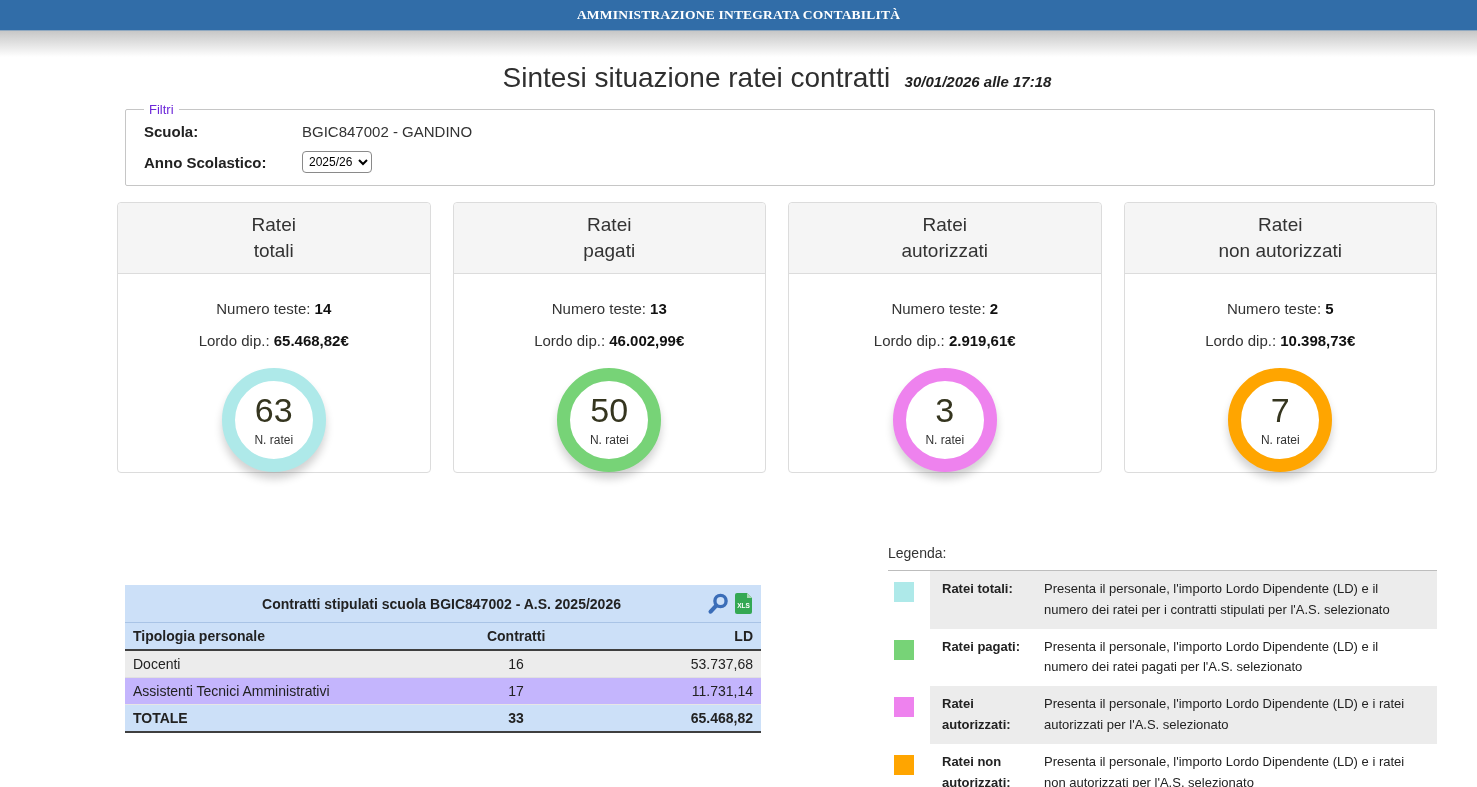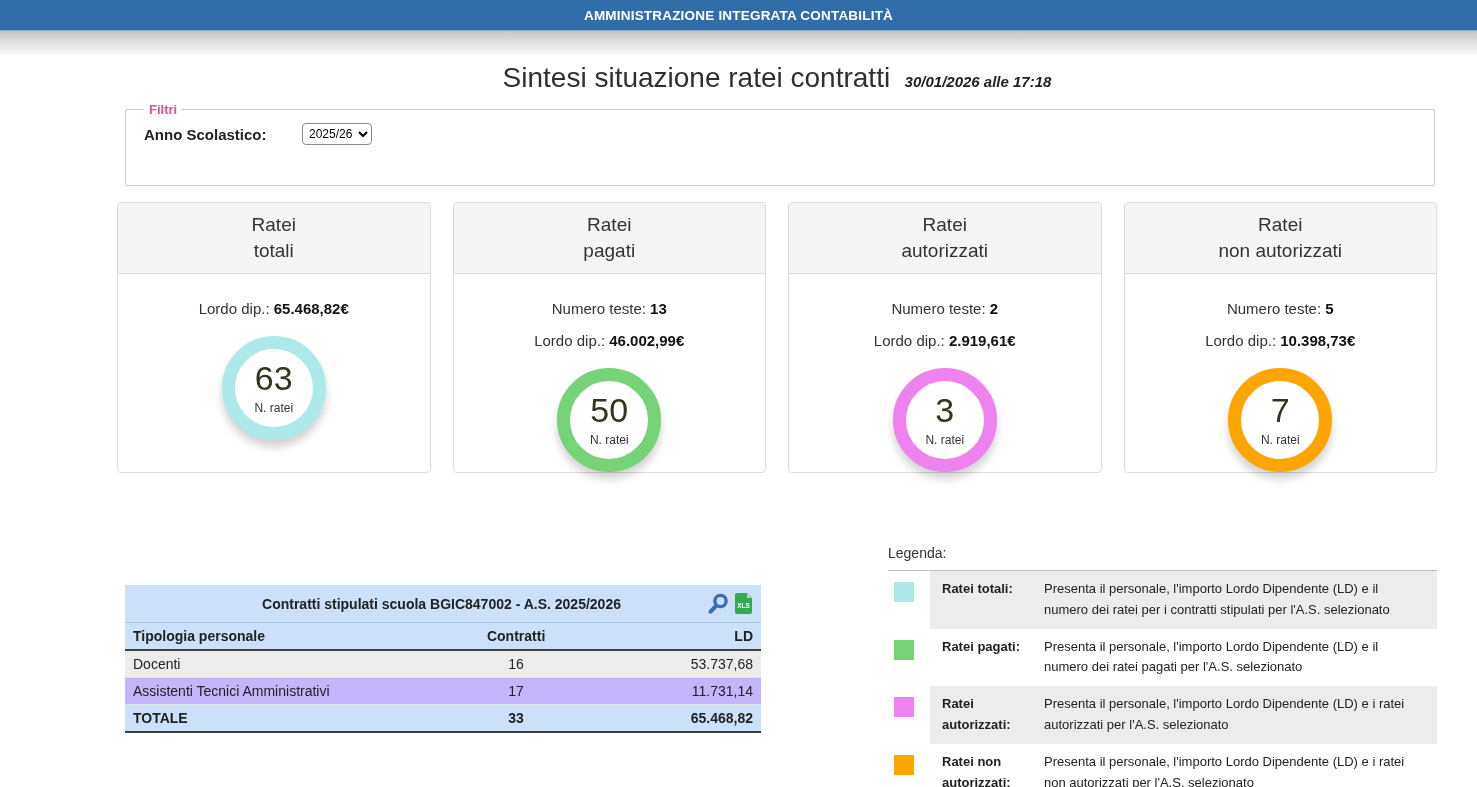--- a/index.html
+++ b/index.html
@@ -6,40 +6,40 @@
   html,body { margin:0; padding:0; }
   body {
     width:1477px; height:787px;
     font-family:"Liberation Sans", sans-serif;
     background:#ffffff; color:#333; overflow:hidden;
   }
 
   
   .topbar {
     height:31px; background:#316da8; border-bottom:1px solid #8fa8c0;
-    display:flex; align-items:center; justify-content:center;
+    display:flex; align-items:center; justify-content:center;font-family:Liberation Serif, serif;
   }
   .topbar .app-title {
     color:#ffffff; font-weight:bold; font-size:13.5px; letter-spacing:.2px;
   }
   .gradient-strip { height:26px; background:linear-gradient(#c7c7c7, #ffffff); }
 
   
   .page-title-block { text-align:center; margin:3px 0 6px 0; height:36px; line-height:36px; }
   .page-title { font-size:28px; color:#2f2f2f; }
   .page-datetime { font-size:15px; font-style:italic; font-weight:bold; color:#222; margin-left:10px; }
 
   .content { width:1320px; margin-left:117px; }
 
   
   fieldset.filters {
     margin:0 0 0 8px; width:1310px; height:84px;
     border:1px solid #c6c6c6; border-radius:2px; padding:2px 12px 10px 18px;
   }
-  fieldset.filters legend { font-size:13px; font-weight:bold; padding:0 5px; color:#ec4899; }
+  fieldset.filters legend { font-size:13px; font-weight:normal; padding:0 5px; color:#6d28d9; }
   .filter-row { display:flex; align-items:center; margin-top:4px; }
   .filter-row + .filter-row { margin-top:11px; }
   .filter-label { font-weight:bold; font-size:15px; width:158px; color:#222; }
   .filter-value { font-size:15px; color:#333; }
   select.year-select { font-size:12px; padding:2px 2px; border:1px solid #8a8a8a; border-radius:4px; background:#fff; }
 
   
   .cards { display:flex; gap:22px; margin-top:16px; }
   .card { flex:1; border:1px solid #dcdcdc; border-radius:4px; background:#fff; }
   .card-header {
@@ -111,35 +111,40 @@
 
 <div class="content">
   <div class="page-title-block">
     <span class="page-title">Sintesi situazione ratei contratti</span>
     <span class="page-datetime">30/01/2026 alle 17:18</span>
   </div>
 
   <fieldset class="filters">
     <legend>Filtri</legend>
     <div class="filter-row">
+      <span class="filter-label">Scuola:</span>
+      <span class="filter-value">BGIC847002 - GANDINO</span>
+    </div>
+    <div class="filter-row">
       <span class="filter-label">Anno Scolastico:</span>
       <select class="year-select">
         <option>2025/26</option>
       </select>
     </div>
   </fieldset>
 
   <div class="cards">
 
     <div class="card">
       <div class="card-header">
         <div>Ratei</div>
         <div>totali</div>
       </div>
       <div class="card-body">
+        <div class="stat-line"><span>Numero teste: </span><b>14</b></div>
         <div class="stat-line"><span>Lordo dip.: </span><b>65.468,82€</b></div>
         <div class="circle" style="border-color: rgb(174, 233, 233);">
           <div class="big-num">63</div>
           <div class="circle-label">N. ratei</div>
         </div>
       </div>
     </div>
 
     <div class="card">
       <div class="card-header">

